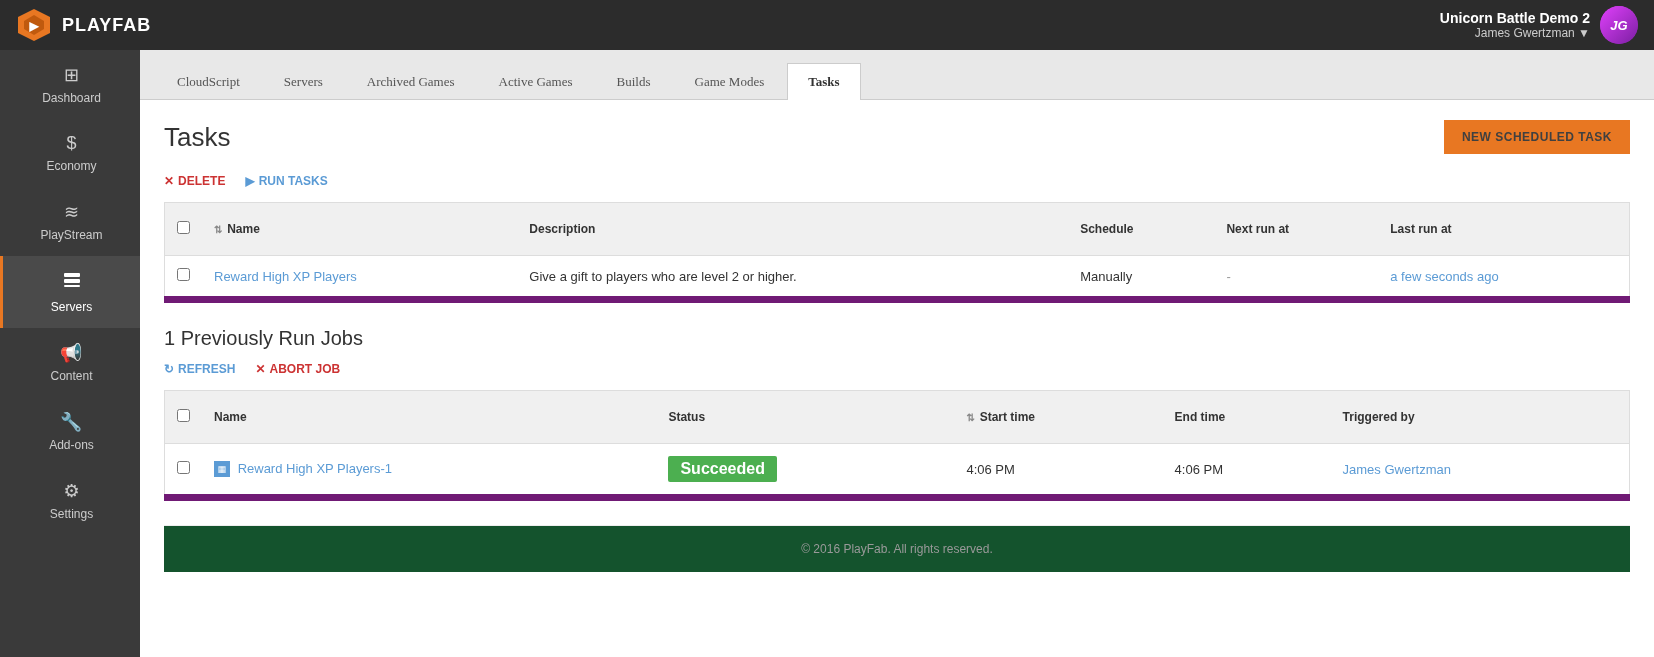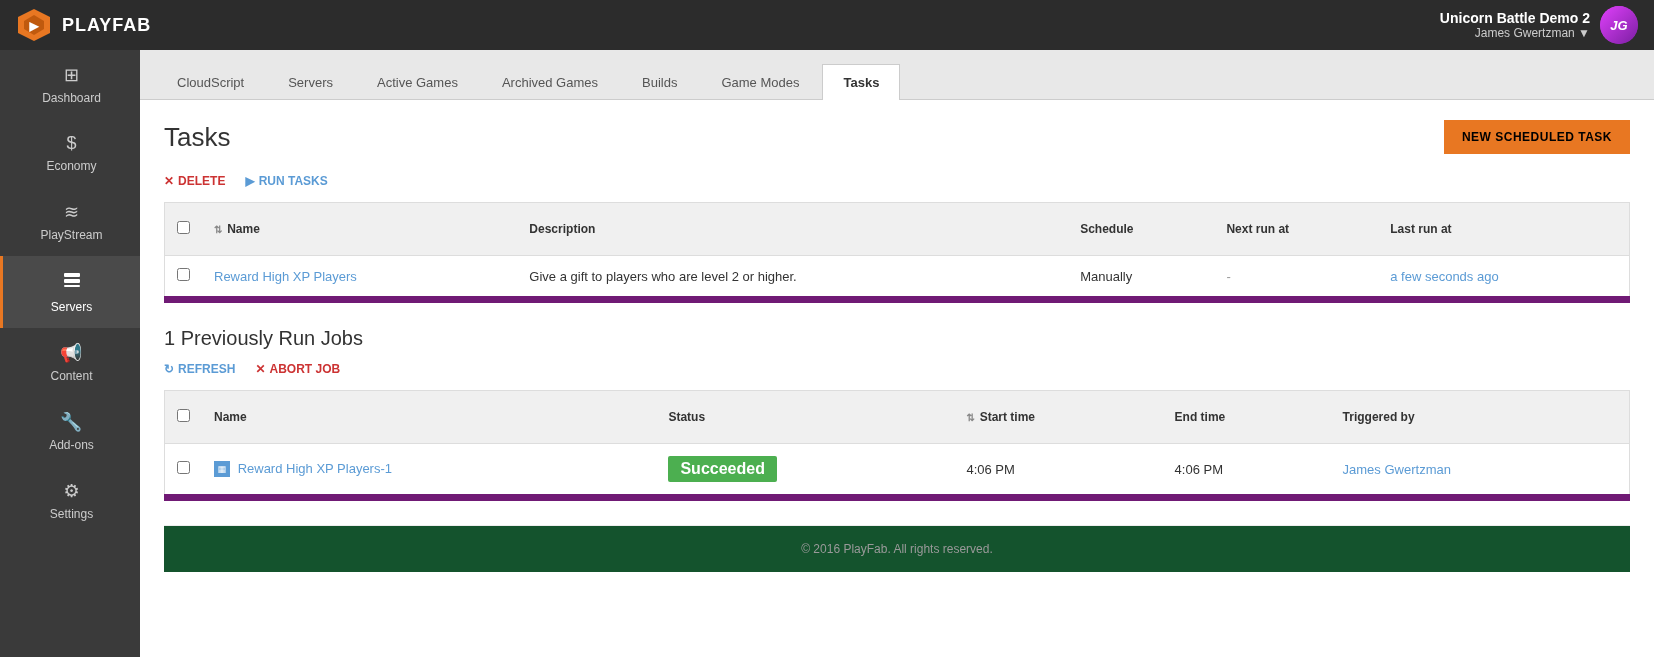--- a/index.html
+++ b/index.html
@@ -116,20 +116,21 @@
       padding: 10px 20px;
       cursor: pointer;
       font-size: 13px;
       color: #555;
       border: 1px solid transparent;
       border-bottom: none;
       margin-right: 2px;
       background: transparent;
       position: relative;
       bottom: -1px;
+      font-family: Liberation Serif, serif;
     }
     .tab.active {
       background: #fff;
       border-color: #ccc;
       color: #333;
       font-weight: 600;
       border-bottom-color: #fff;
     }
 
     
@@ -146,21 +147,21 @@
       justify-content: space-between;
       margin-bottom: 20px;
     }
     .page-title {
       font-size: 26px;
       font-weight: 300;
       color: #333;
     }
     .btn-new-task {
       background: #e87722;
-      color: #000000;
+      color: #404040;
       border: none;
       padding: 10px 18px;
       font-size: 12px;
       font-weight: 700;
       letter-spacing: 0.5px;
       cursor: pointer;
       text-transform: uppercase;
     }
 
     
@@ -346,24 +347,24 @@
   <div class="content-area">
 
     <div class="tab-bar">
       <div class="tab">
         <span>CloudScript</span>
       </div>
       <div class="tab">
         <span>Servers</span>
       </div>
       <div class="tab">
+        <span>Archived Games</span>
+      </div>
+      <div class="tab">
         <span>Active Games</span>
-      </div>
-      <div class="tab">
-        <span>Archived Games</span>
       </div>
       <div class="tab">
         <span>Builds</span>
       </div>
       <div class="tab">
         <span>Game Modes</span>
       </div>
       <div class="tab active">
         <span>Tasks</span>
       </div>

